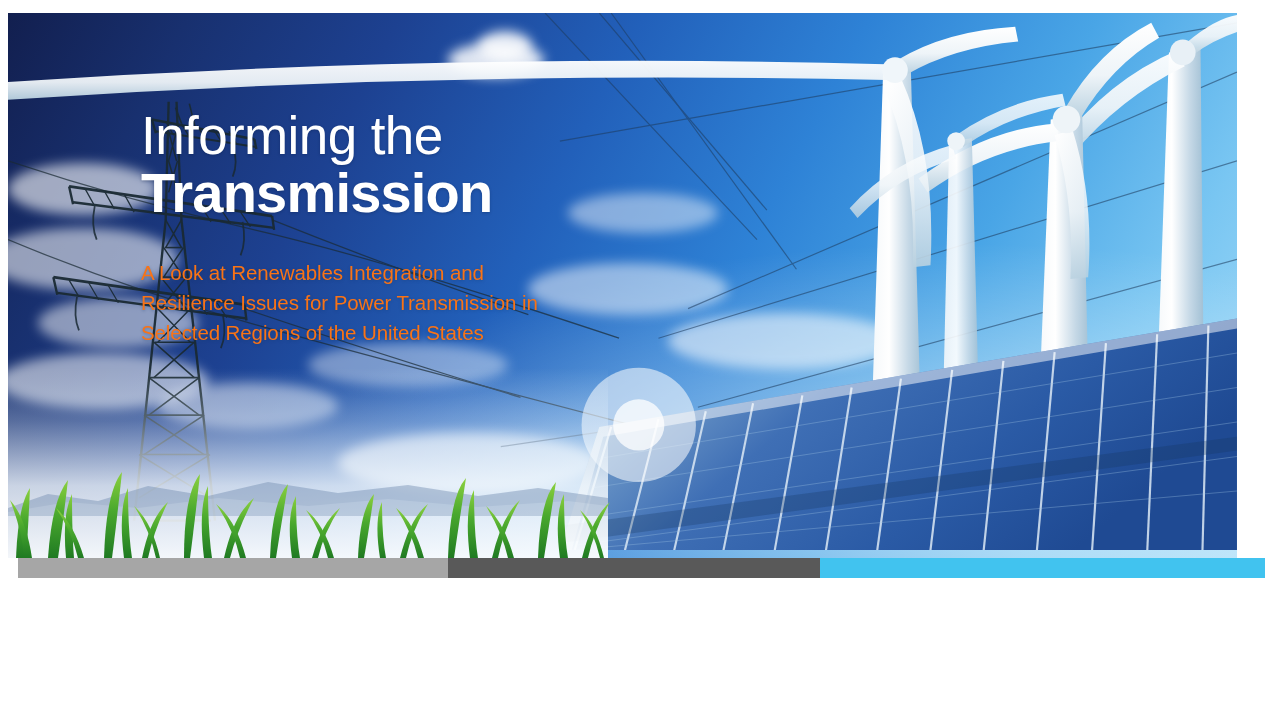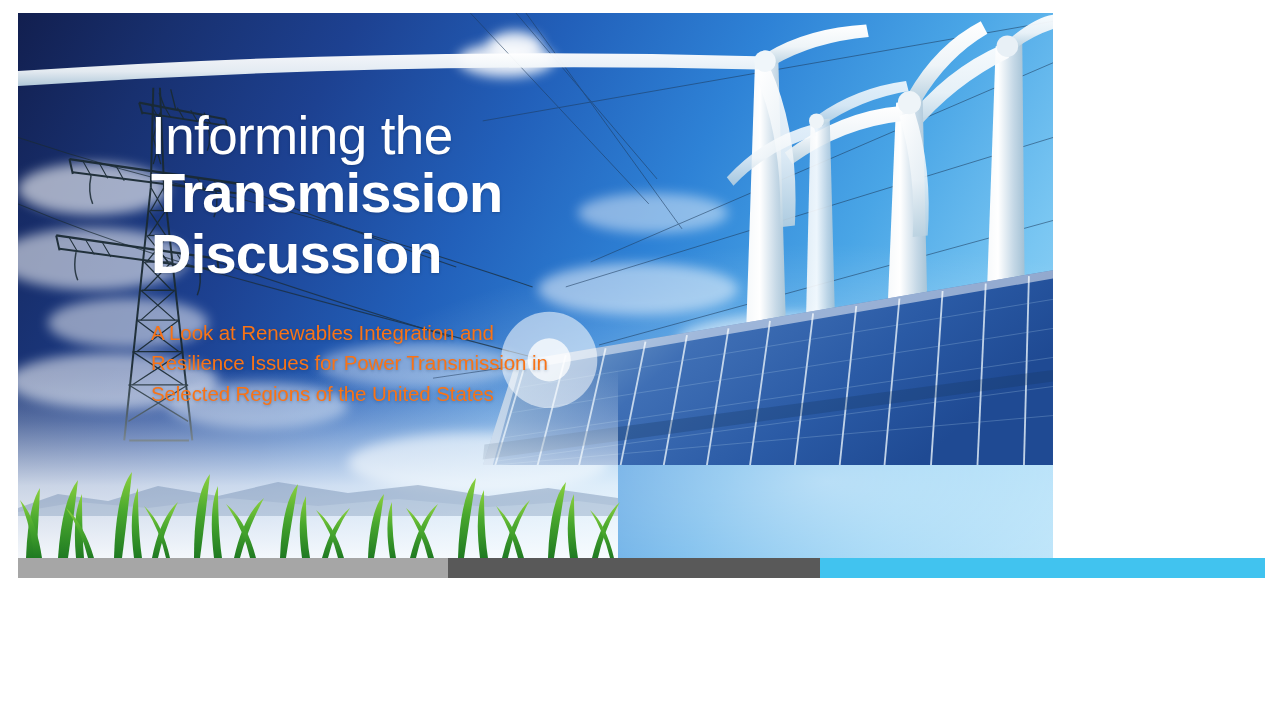--- a/index.html
+++ b/index.html
@@ -18,23 +18,23 @@
   .slide {
     position: relative;
     width: 1280px;
     height: 720px;
     background: #ffffff;
   }
 
   
   .hero {
     position: absolute;
-    left: 18px;
+    left: 8px;
     top: 13px;
-    width: 1035px;
+    width: 1229px;
     height: 545px;
     overflow: hidden;
     background: #0f2468;
   }
 
   
   .sky {
     position: absolute;
     inset: 0;
     background:
@@ -402,21 +402,20 @@
           <path d="M552 120 q-6 -44 4 -64 q0 42 4 64 z"></path>
           <path d="M574 120 q10 -40 28 -56 q-16 28 -22 56 z"></path>
           <path d="M596 120 q-8 -34 -24 -48 q14 22 20 48 z"></path>
         </g>
       </svg>
     </div>
 
     <div class="title-block">
       <div class="title-light">Informing the</div>
       <div class="title-bold">Transmission</div>
-      <div class="title-bold">Discussion</div>
       <div class="subtitle">A Look at Renewables Integration and Resilience Issues for Power Transmission in Selected Regions of the United States</div>
     </div>
   </div>
 
   <div class="colorbar">
     <div class="seg-light"></div>
     <div class="seg-dark"></div>
     <div class="seg-cyan"></div>
   </div>
 

